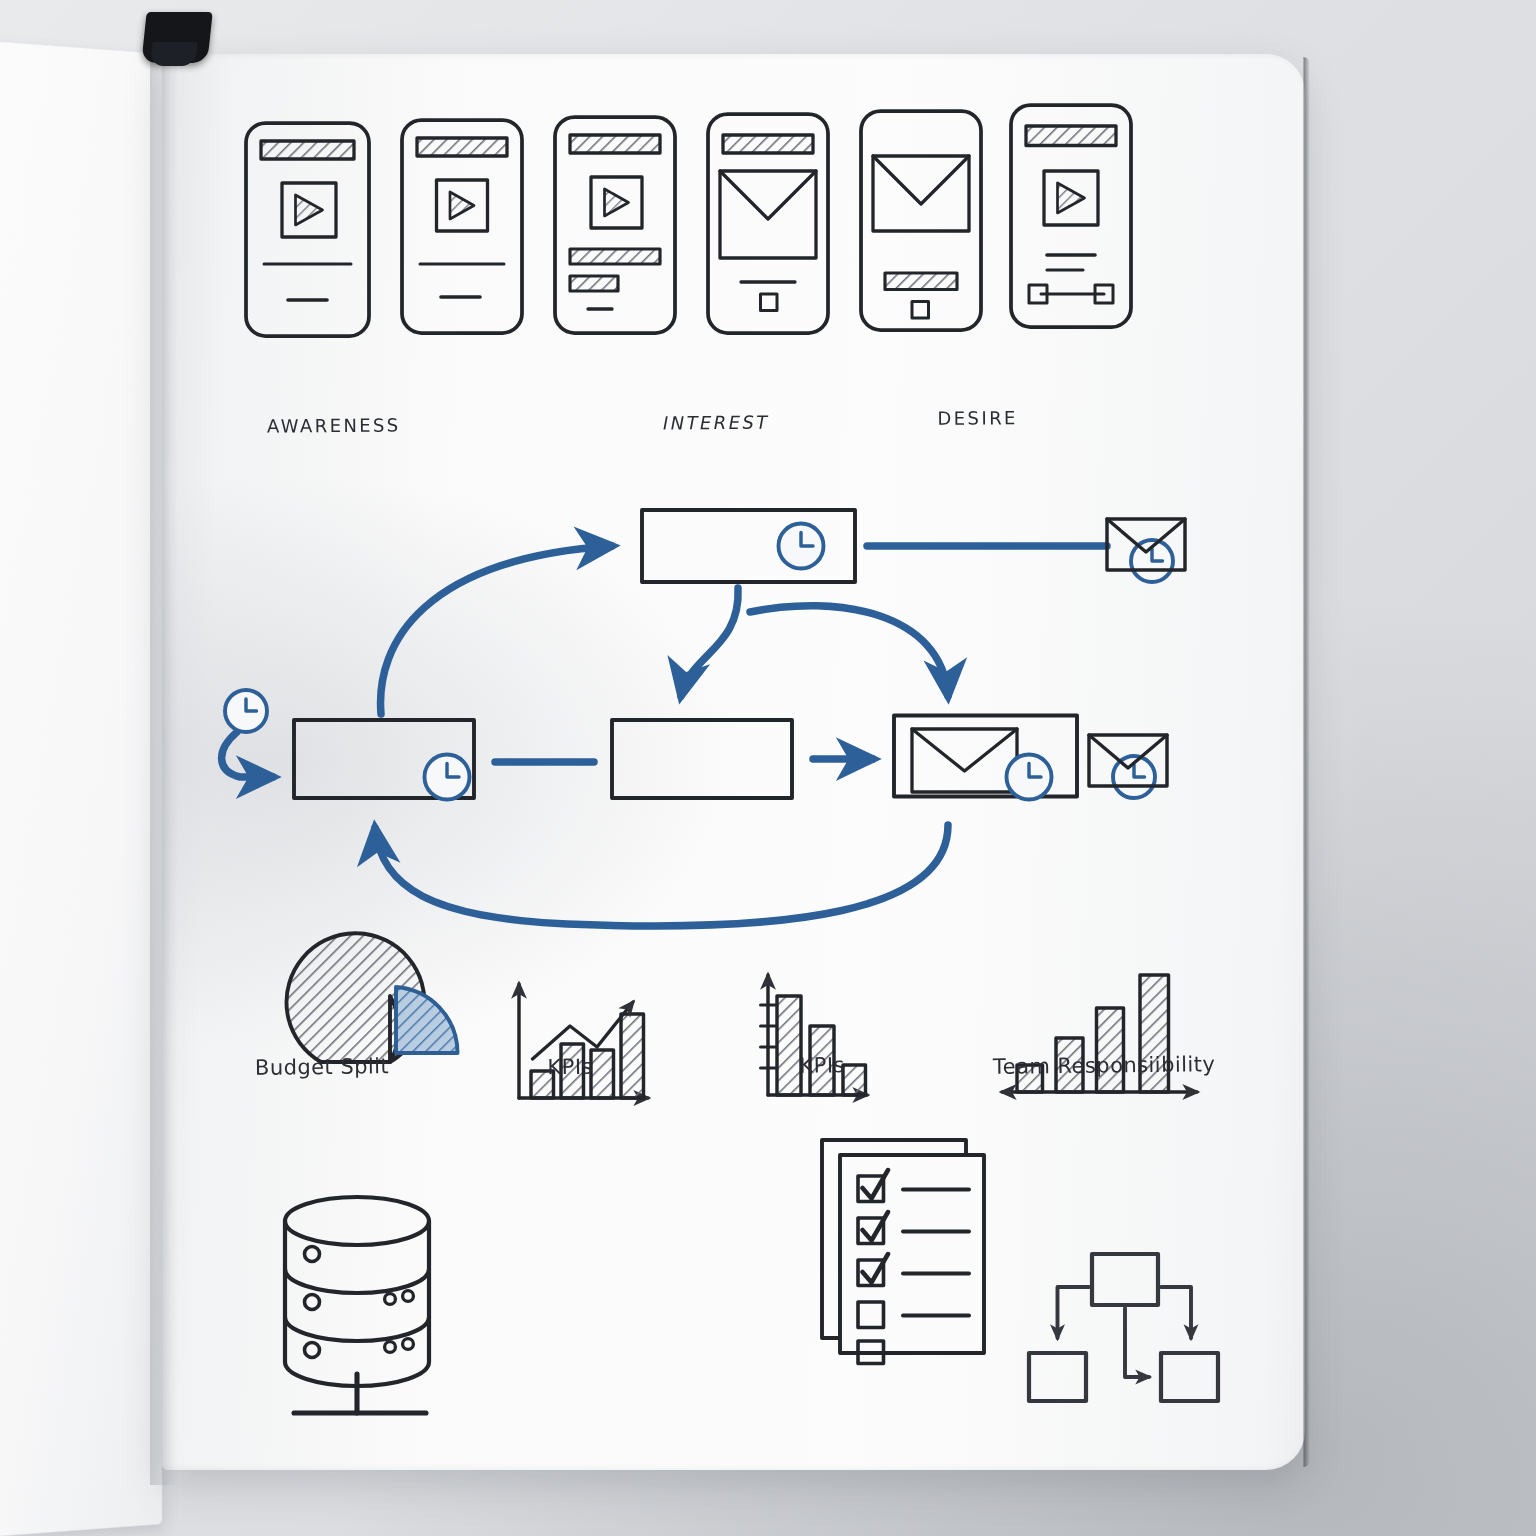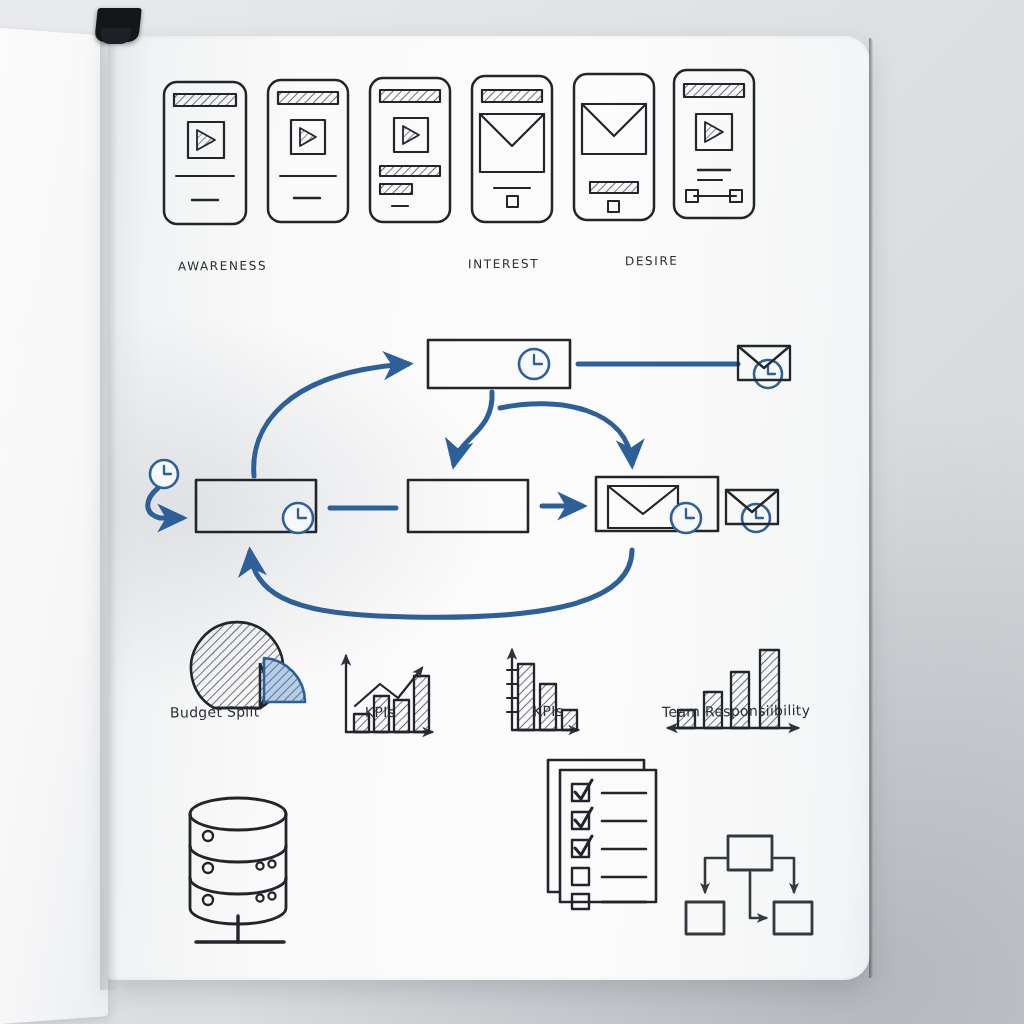--- a/index.html
+++ b/index.html
@@ -91,20 +91,21 @@
     white-space: nowrap;
     user-select: none;
   }
   .stage-label {
     font-size: 17px;
     letter-spacing: 1.6px;
     font-variant: small-caps;
     text-transform: lowercase;
     transform: rotate(-0.5deg);
     color: #2a2d33;
+    margin-top: 19px;
   }
   .chart-label {
     font-size: 14px;
     letter-spacing: 0.3px;
     color: #2b2e34;
     transform: rotate(-0.7deg);
   }
 </style>
 </head>
 <body>
@@ -336,20 +337,20 @@
           <path d="M618 822 L597 822 L597 856" stroke-width="2.6" marker-end="url(#arwDarkSm)"></path>
           <path d="M666 822 L686 822 L686 856" stroke-width="2.6" marker-end="url(#arwDarkSm)"></path>
           <path d="M642 836 L642 882 L658 882" stroke-width="2.6" marker-end="url(#arwDarkSm)"></path>
         </g>
 
       </g>
     </svg>
   </div>
 
   <div class="hand stage-label" style="left:178px; top:254px;">Awareness</div>
-  <div class="hand stage-label" style="left:468px; top:252px;">Interest</div>
+  <div class="hand stage-label" style="left:442px; top:252px;font-style:italic;">Interest</div>
   <div class="hand stage-label" style="left:625px; top:249px;">Desire</div>
 
   <div class="hand chart-label" style="left:170px; top:704px;">Budget Split</div>
   <div class="hand chart-label" style="left:365px; top:704px;">KPIs</div>
   <div class="hand chart-label" style="left:533px; top:703px;">KPIs</div>
   <div class="hand chart-label" style="left:662px; top:703px;">Team Responsiibility</div>
 </div>
 
 </body></html>

